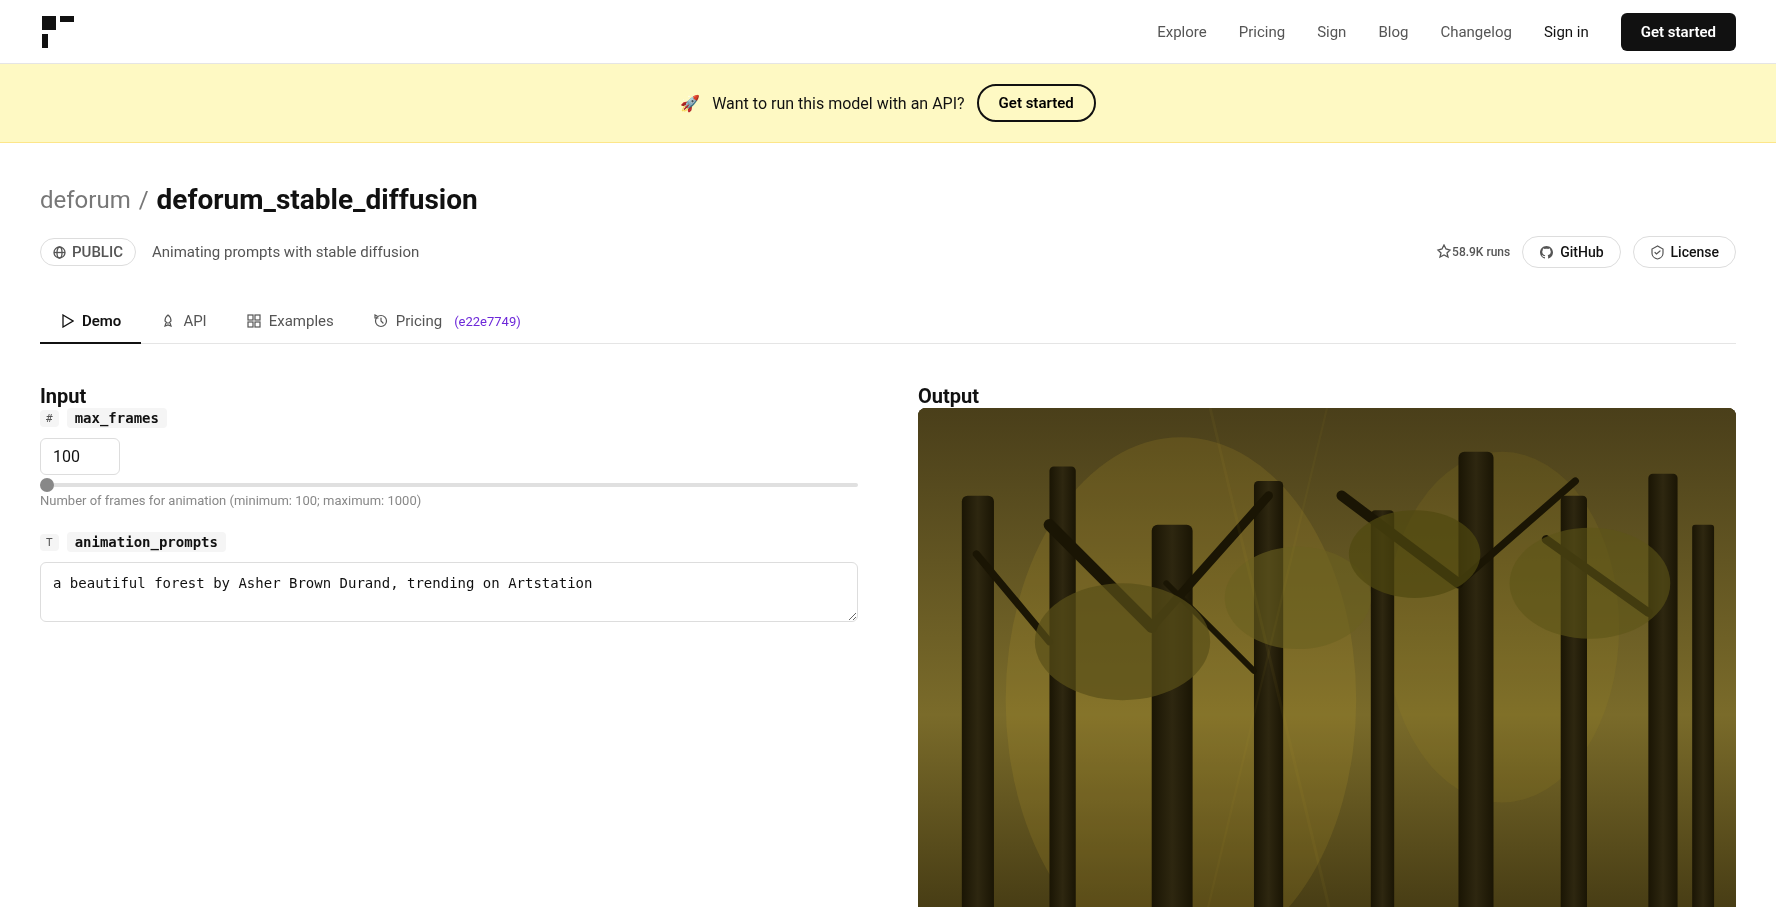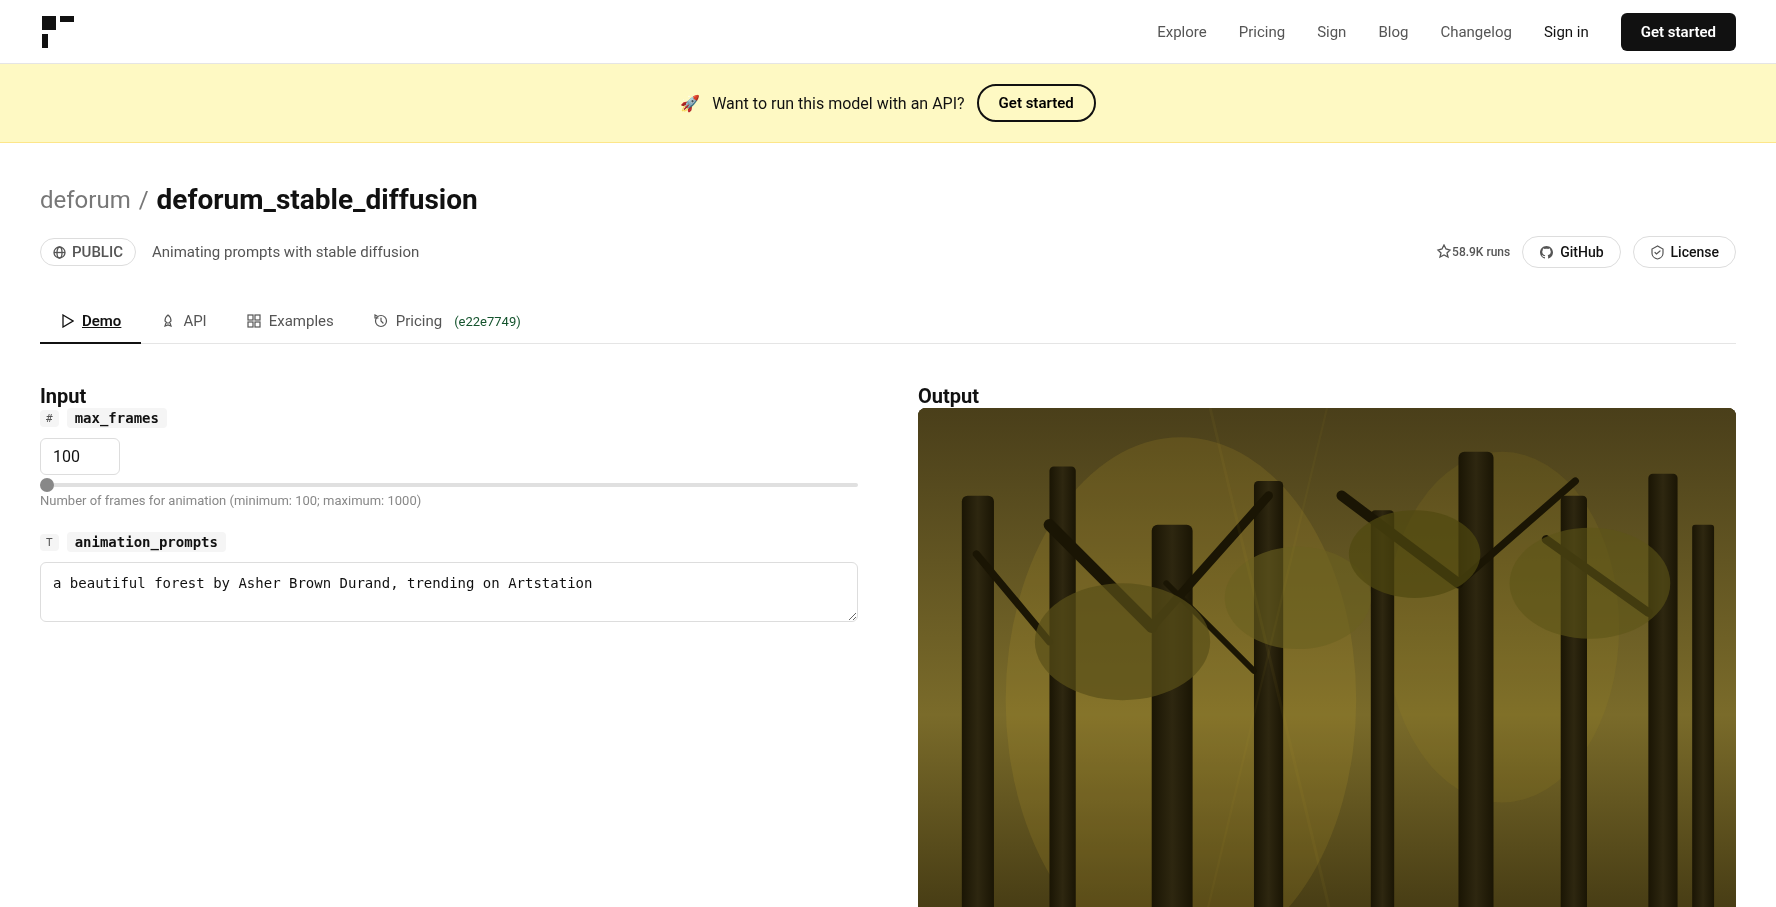--- a/index.html
+++ b/index.html
@@ -74,22 +74,22 @@
 
     
     .tabs { display: flex; gap: 0; border-bottom: 1px solid #e5e5e5; margin-bottom: 40px; }
     .tab {
       display: flex; align-items: center; gap: 8px;
       padding: 12px 20px; font-size: 15px; cursor: pointer;
       border-bottom: 2px solid transparent; margin-bottom: -1px;
       background: none; border-top: none; border-left: none; border-right: none;
       font-family: inherit; color: #555;
     }
-    .tab.active { border-bottom: 2px solid #111; color: #111; font-weight: 600; text-decoration: underline; }
-    .tab-version-hash { font-size: 13px; color: #14532d; margin-left: 4px; }
+    .tab.active { border-bottom: 2px solid #111; color: #111; font-weight: 600; }
+    .tab-version-hash { font-size: 13px; color: #6d28d9; margin-left: 4px; }
 
     
     .content-grid { display: grid; grid-template-columns: 1fr 1fr; gap: 60px; }
 
     
     .panel-title { font-size: 20px; font-weight: 700; }
 
     .field-group { margin-bottom: 24px; }
     .field-label-row { display: flex; align-items: center; gap: 8px; margin-bottom: 10px; }
     .field-type-badge {

